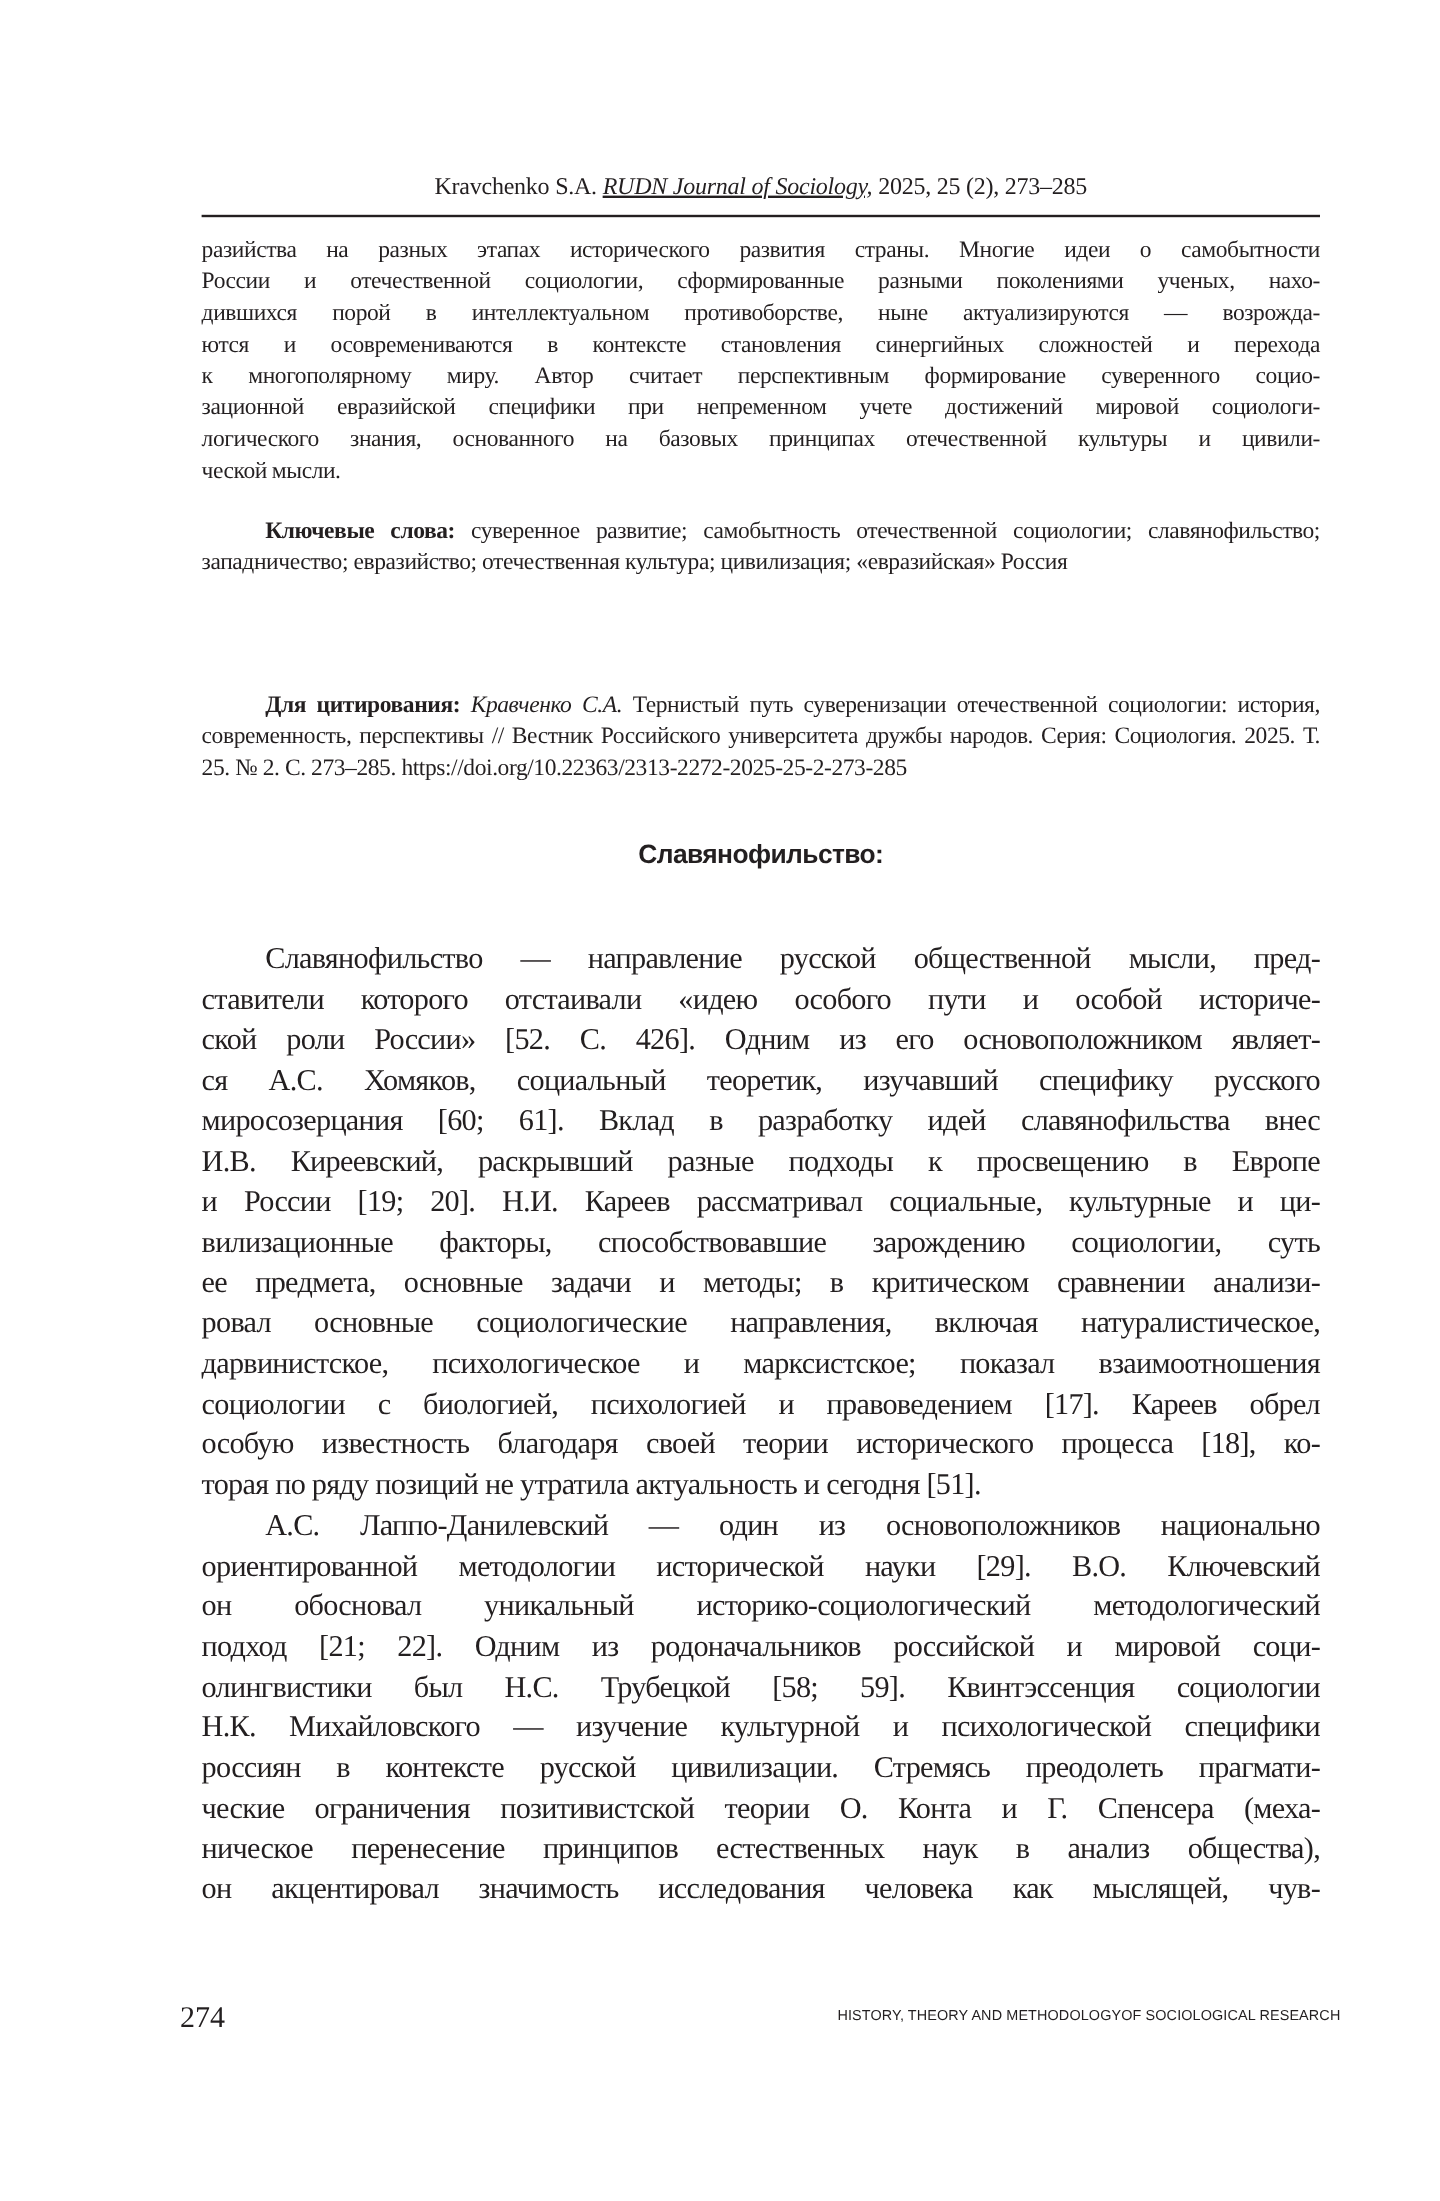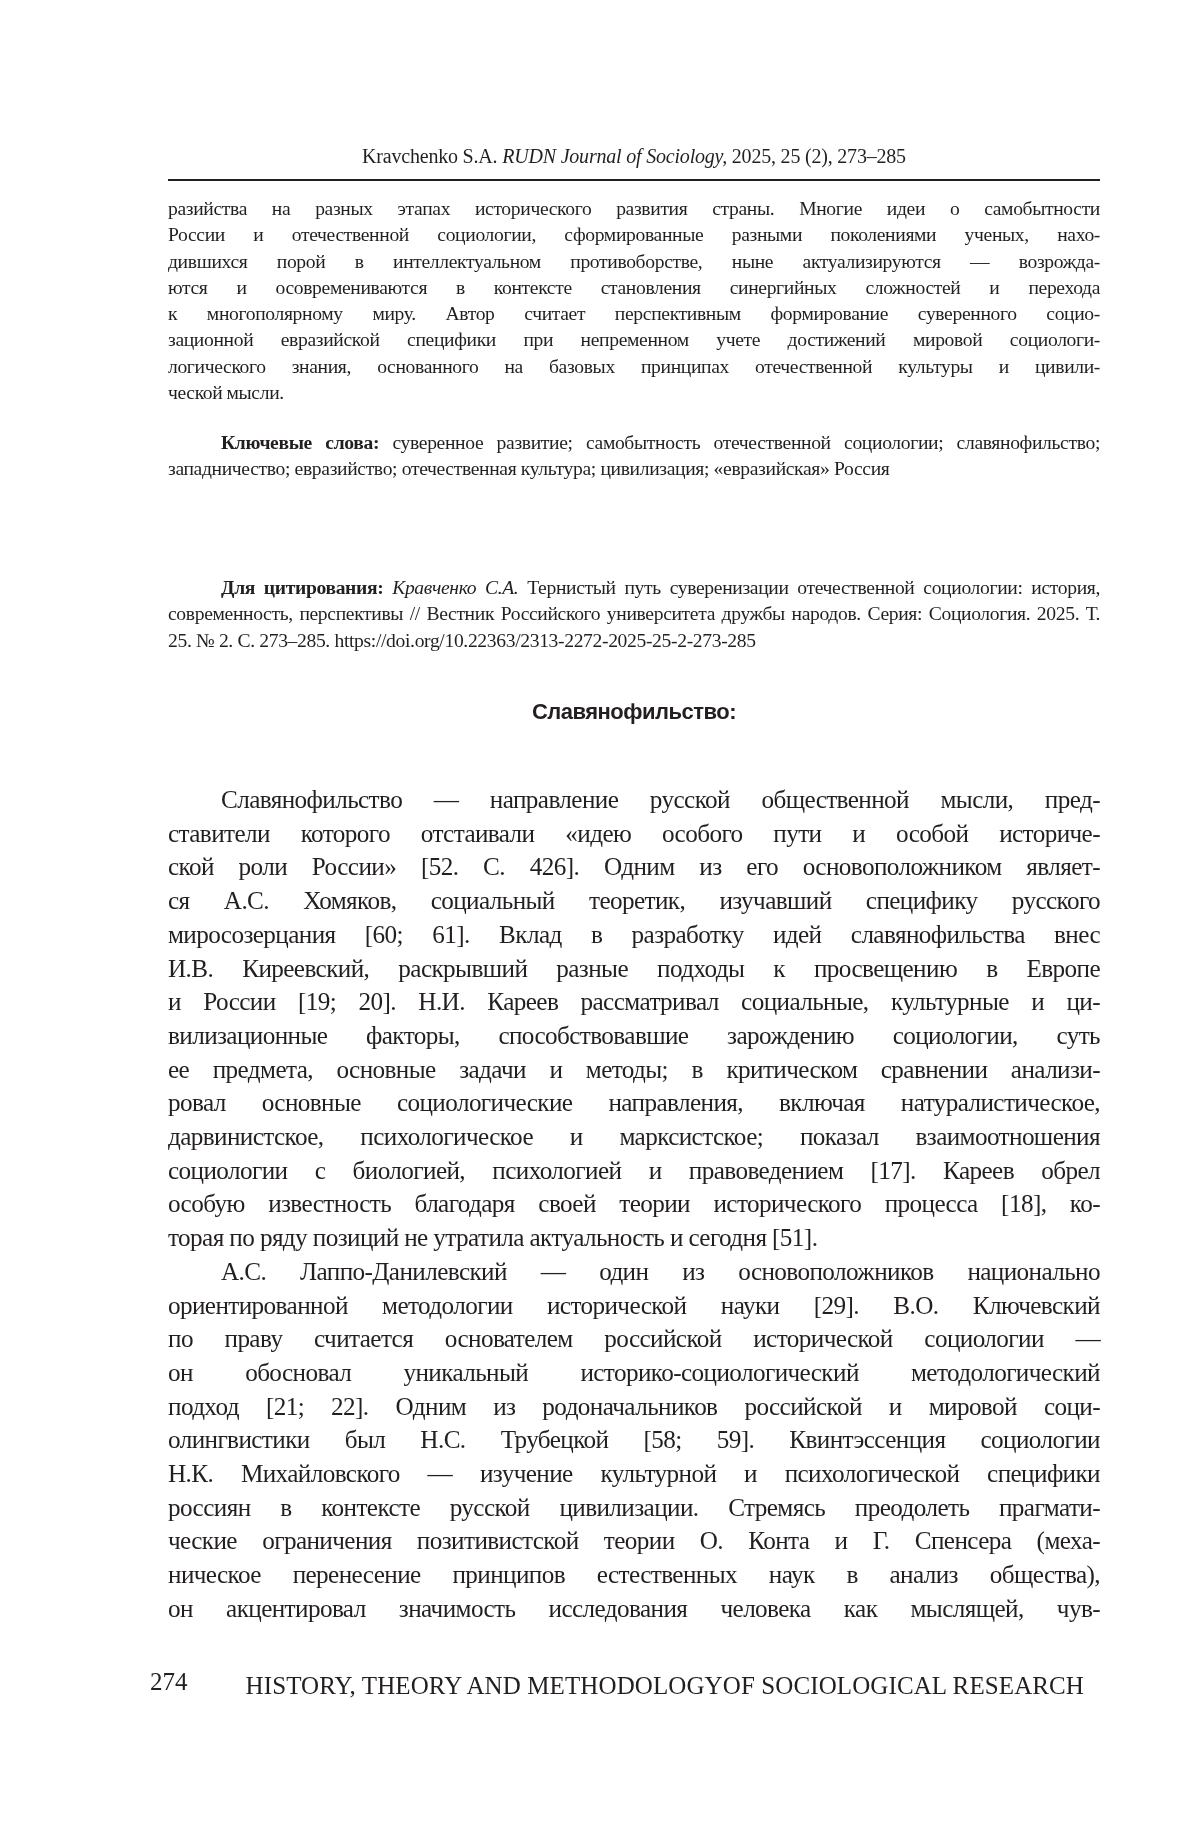--- a/index.html
+++ b/index.html
@@ -3,21 +3,21 @@
 <meta charset="utf-8">
 <style>
   html, body { margin: 0; padding: 0; background: #ffffff; }
   body { width: 1200px; height: 1834px; position: relative; color: #231f20; overflow: hidden; }
   .page { position: absolute; left: 0; top: 0; width: 1200px; height: 1834px; }
 
   .running-head {
     position: absolute; left: 168px; width: 932px; top: 145px;
     text-align: center; font-family: "Liberation Serif", serif; font-size: 20px; letter-spacing: -0.2px;
   }
-  .running-head .journal { font-style: italic; }
+  .running-head .journal { font-style: italic; text-decoration: underline; }
   .head-rule { position: absolute; left: 168px; width: 932px; top: 179px; height: 2px; background: #231f20; }
 
   .abstract {
     position: absolute; left: 168px; width: 932px; top: 196px;
     font-family: "Liberation Serif", serif; font-size: 19.6px; line-height: 26.3px;
     text-align: justify; letter-spacing: -0.35px; word-spacing: -0.5px;
   }
   .kw {
     position: absolute; left: 168px; width: 932px; top: 430px;
     font-family: "Liberation Serif", serif; font-size: 19.6px; line-height: 26.3px;
@@ -44,22 +44,22 @@
   }
   .line { display: block; text-align: justify; text-align-last: justify; white-space: nowrap; }
   .line.last { text-align-last: left; }
   .p-first .line:first-child, .p-second .line:first-child { padding-left: 53px; }
 
   .footer-page {
     position: absolute; left: 150px; top: 1668px;
     font-family: "Liberation Serif", serif; font-size: 25px;
   }
   .footer-section {
-    position: absolute; right: 116px; top: 1672px;
-    font-family: Liberation Serif, serif; font-size: 25px; letter-spacing: 0.1px;
+    position: absolute; right: 83px; top: 1672px;
+    font-family: Liberation Sans, sans-serif; font-size: 12px; letter-spacing: 0.1px;
   }
 </style>
 </head>
 <body>
 
 <div class="page">
 
   <div class="running-head">
     <span>Kravchenko S.A.</span>
     <span class="journal">RUDN Journal of Sociology,</span>
@@ -107,21 +107,20 @@
       <span class="line">ее предмета, основные задачи и методы; в критическом сравнении анализи-</span>
       <span class="line">ровал основные социологические направления, включая натуралистическое,</span>
       <span class="line">дарвинистское, психологическое и марксистское; показал взаимоотношения</span>
       <span class="line">социологии с биологией, психологией и правоведением [17]. Кареев обрел</span>
       <span class="line">особую известность благодаря своей теории исторического процесса [18], ко-</span>
       <span class="line last">торая по ряду позиций не утратила актуальность и сегодня [51].</span>
     </div>
     <div class="p-second">
       <span class="line">А.С. Лаппо-Данилевский — один из основоположников национально</span>
       <span class="line">ориентированной методологии исторической науки [29]. В.О. Ключевский</span>
-      <span class="line">по праву считается основателем российской исторической социологии —</span>
       <span class="line">он обосновал уникальный историко-социологический методологический</span>
       <span class="line">подход [21; 22]. Одним из родоначальников российской и мировой соци-</span>
       <span class="line">олингвистики был Н.С. Трубецкой [58; 59]. Квинтэссенция социологии</span>
       <span class="line">Н.К. Михайловского — изучение культурной и психологической специфики</span>
       <span class="line">россиян в контексте русской цивилизации. Стремясь преодолеть прагмати-</span>
       <span class="line">ческие ограничения позитивистской теории О. Конта и Г. Спенсера (меха-</span>
       <span class="line">ническое перенесение принципов естественных наук в анализ общества),</span>
       <span class="line">он акцентировал значимость исследования человека как мыслящей, чув-</span>
     </div>
   </div>

